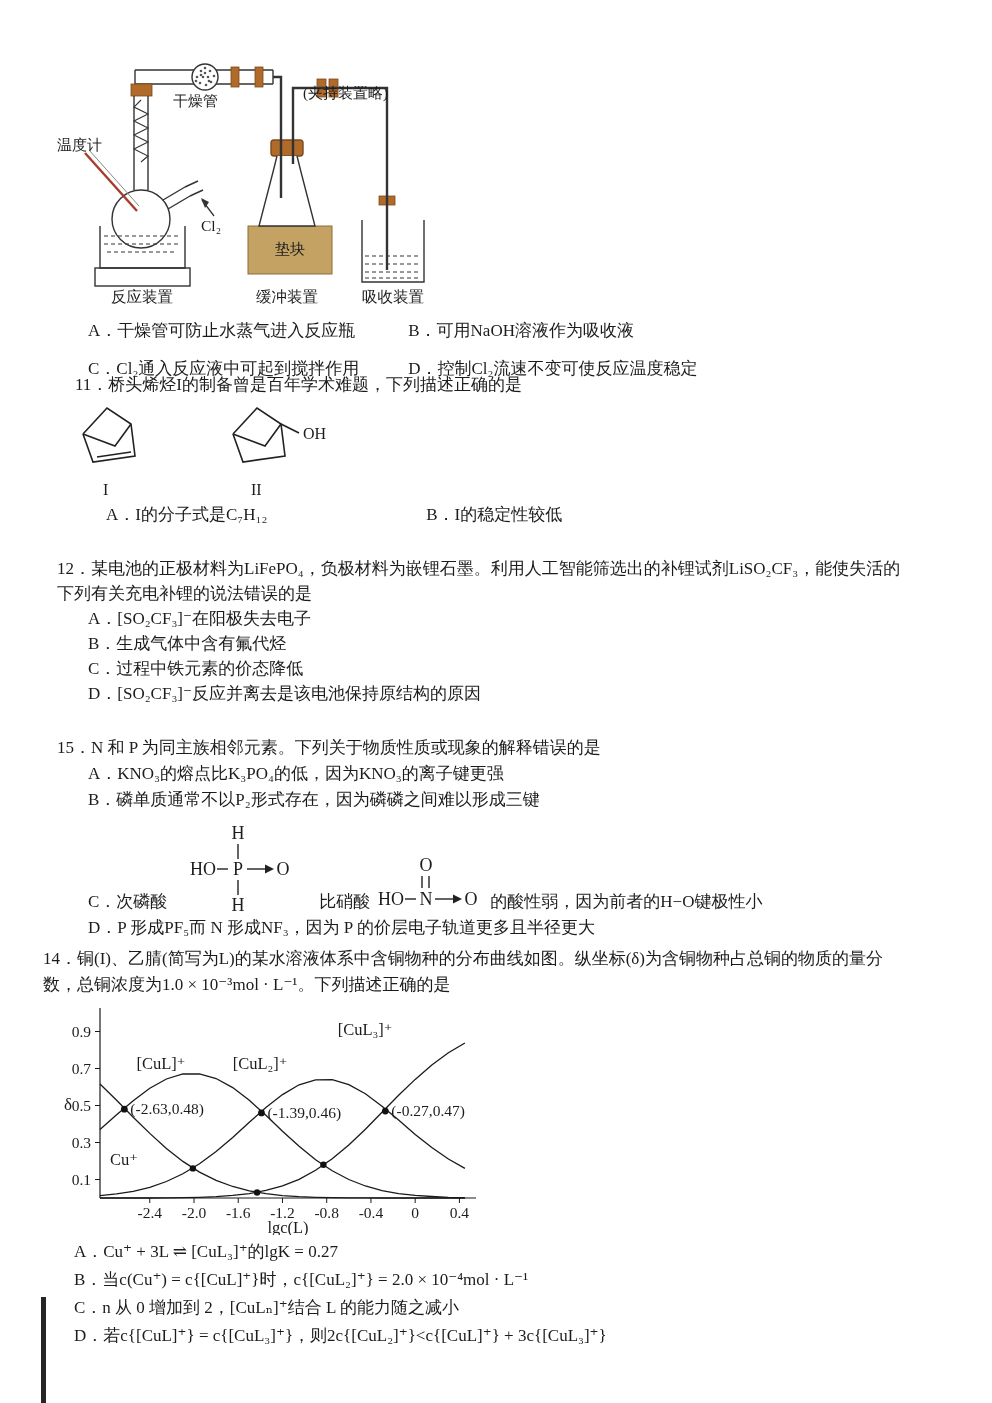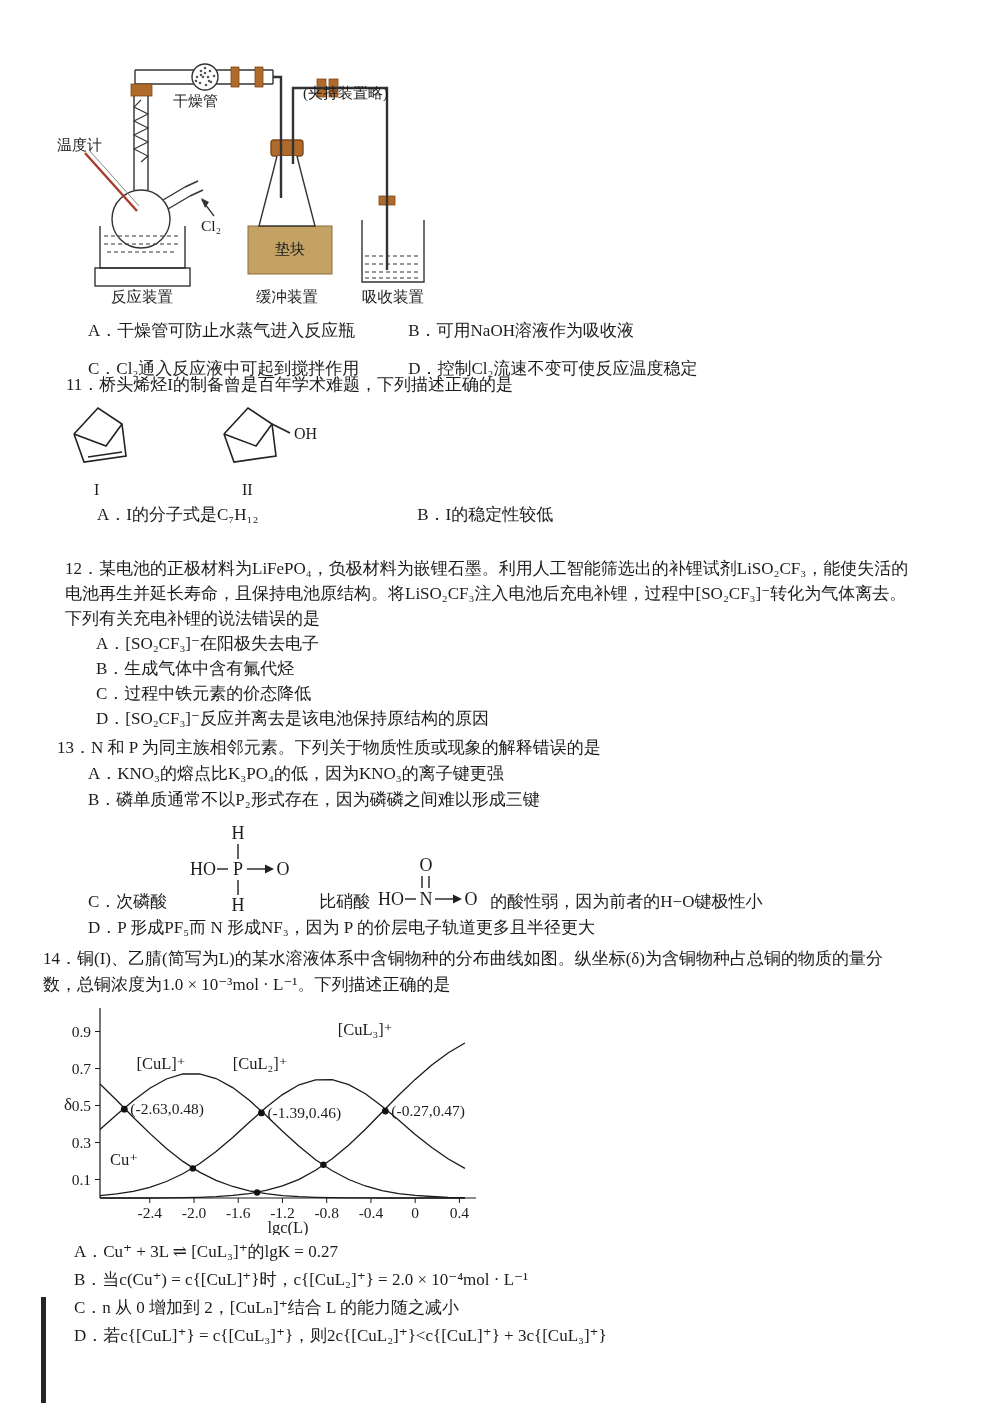--- a/index.html
+++ b/index.html
@@ -119,21 +119,21 @@
 
   <div class="abs line" style="left:88px; top:318px;">
     <span class="opt-col">A．干燥管可防止水蒸气进入反应瓶</span>
     <span>B．可用NaOH溶液作为吸收液</span>
   </div>
   <div class="abs line" style="left:88px; top:356px;">
     <span class="opt-col">C．Cl₂通入反应液中可起到搅拌作用</span>
     <span>D．控制Cl₂流速不变可使反应温度稳定</span>
   </div>
 
-  <div class="abs" style="left:66px; top:372px;">
+  <div class="abs" style="left:75px; top:372px;">
     <div class="line">11．桥头烯烃I的制备曾是百年学术难题，下列描述正确的是</div>
     <svg width="330" height="100" viewBox="0 0 330 100" style="margin:2px 0 2px 2px;">
       <g stroke="#222" stroke-width="1.6" fill="none">
         <polyline points="6,34 30,8 54,24 58,56 16,62 6,34"></polyline>
         <polyline points="6,34 38,46 54,24"></polyline>
         <line x1="20" y1="57" x2="54" y2="52"></line>
       </g>
       <g stroke="#222" stroke-width="1.6" fill="none">
         <polyline points="156,34 180,8 204,24 208,56 166,62 156,34"></polyline>
         <polyline points="156,34 188,46 204,24"></polyline>
@@ -142,32 +142,31 @@
       <text x="226" y="39" font-size="16">OH</text>
       <text x="26" y="95" font-size="16">I</text>
       <text x="174" y="95" font-size="16">II</text>
     </svg>
     <div class="line indent">
       <span class="opt-col">A．I的分子式是C₇H₁₂</span>
       <span>B．I的稳定性较低</span>
     </div>
   </div>
 
-  <div class="abs" style="left:57px; top:556px;margin-left:8px;">
+  <div class="abs" style="left:57px; top:556px;">
     <div class="line25">12．某电池的正极材料为LiFePO₄，负极材料为嵌锂石墨。利用人工智能筛选出的补锂试剂LiSO₂CF₃，能使失活的</div>
-    <div class="line25">电池再生并延长寿命，且保持电池原结构。将LiSO₂CF₃注入电池后充电补锂，过程中[SO₂CF₃]⁻转化为气体离去。</div>
     <div class="line25">下列有关充电补锂的说法错误的是</div>
     <div class="line25 indent">A．[SO₂CF₃]⁻在阳极失去电子</div>
     <div class="line25 indent">B．生成气体中含有氟代烃</div>
     <div class="line25 indent">C．过程中铁元素的价态降低</div>
     <div class="line25 indent">D．[SO₂CF₃]⁻反应并离去是该电池保持原结构的原因</div>
   </div>
 
   <div class="abs" style="left:57px; top:735px;">
-    <div class="line">13．N 和 P 为同主族相邻元素。下列关于物质性质或现象的解释错误的是</div>
+    <div class="line">15．N 和 P 为同主族相邻元素。下列关于物质性质或现象的解释错误的是</div>
     <div class="line indent">A．KNO₃的熔点比K₃PO₄的低，因为KNO₃的离子键更强</div>
     <div class="line indent">B．磷单质通常不以P₂形式存在，因为磷磷之间难以形成三键</div>
 
     <div class="crow" style="margin-left:31px; height:102px;">
       <span class="line">C．次磷酸</span>
       <svg width="130" height="96" viewBox="0 0 130 96" style="margin:0 8px -4px 14px;">
         <text x="57" y="16" font-size="18" text-anchor="middle">H</text>
         <line x1="57" y1="21" x2="57" y2="36" stroke="#222" stroke-width="1.4"></line>
         <text x="22" y="52" font-size="18" text-anchor="middle">HO</text>
         <line x1="36" y1="46" x2="47" y2="46" stroke="#222" stroke-width="1.4"></line>

